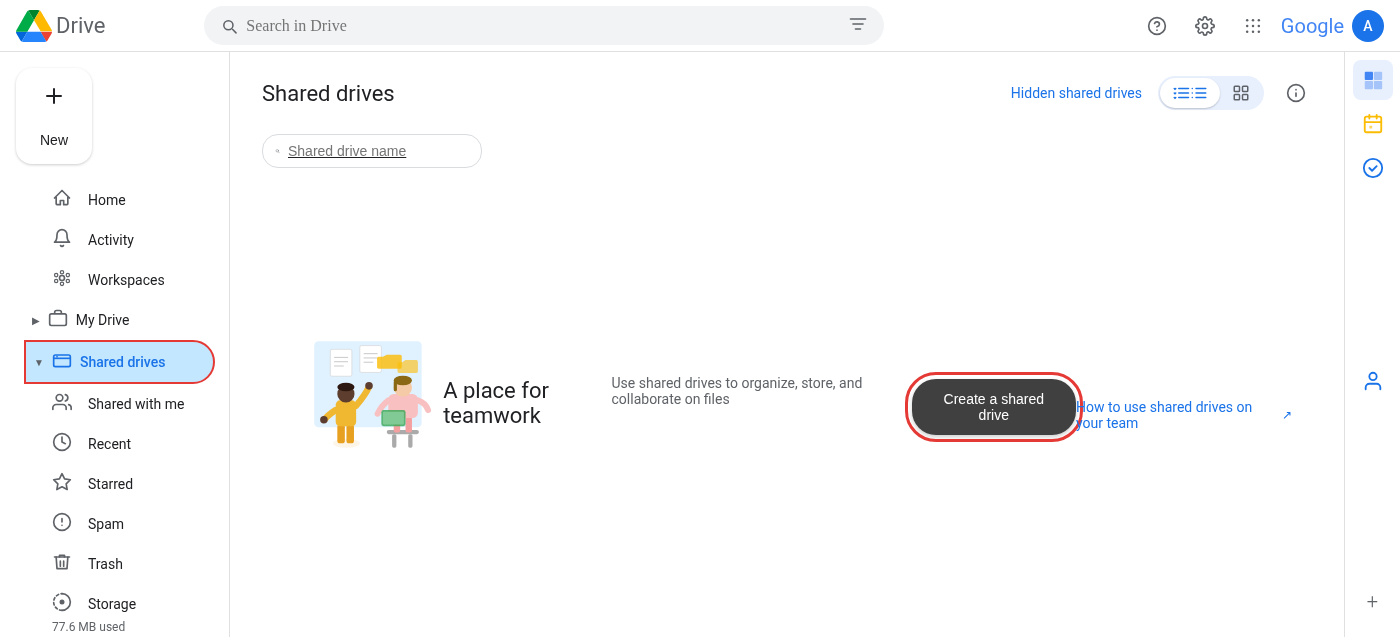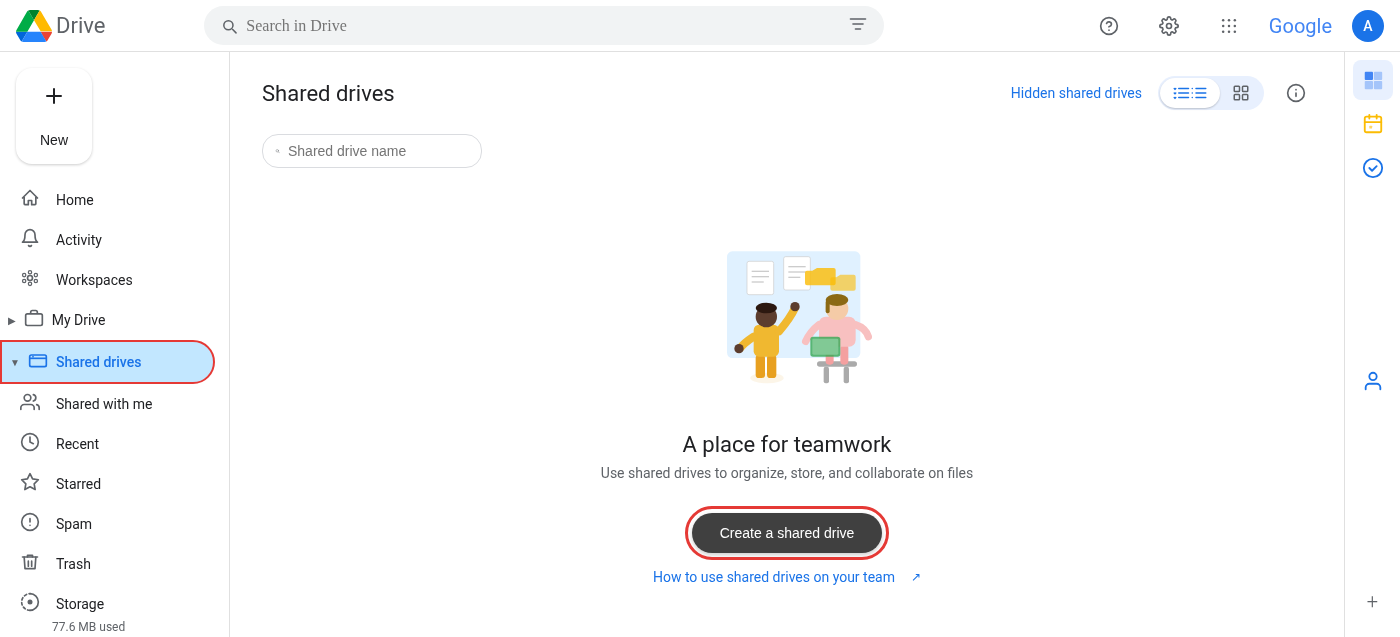--- a/index.html
+++ b/index.html
@@ -6,56 +6,56 @@
     body { font-family: 'Google Sans', Roboto, Arial, sans-serif; font-size: 14px; color: #202124; background: #fff; display: flex; flex-direction: column; height: 637px; overflow: hidden; }
 
     
     .topbar { display: flex; align-items: center; height: 52px; padding: 0 16px; gap: 8px; border-bottom: 1px solid #e0e0e0; }
     .logo-area { display: flex; align-items: center; gap: 4px; min-width: 180px; }
     .logo-icon { width: 36px; height: 36px; }
     .logo-text { font-size: 22px; color: #5f6368; font-weight: 400; }
     .search-bar { flex: 1; max-width: 680px; display: flex; align-items: center; background: #f1f3f4; border-radius: 24px; padding: 8px 16px; gap: 8px; }
     .search-bar input { border: none; background: transparent; outline: none; font-size: 16px; color: #202124; width: 100%; font-family: Liberation Serif, serif; }
     .search-tune { margin-left: auto; color: #5f6368; cursor: pointer; }
-    .topbar-right { display: flex; align-items: center; gap: 20px; margin-left: auto; justify-content: flex-end; }
+    .topbar-right { display: flex; align-items: center; gap: 8px; margin-left: auto; justify-content: flex-end; }
     .topbar-icon-btn { width: 40px; height: 40px; border-radius: 50%; display: flex; align-items: center; justify-content: center; cursor: pointer; color: #5f6368; font-size: 18px; border: none; background: transparent; }
     .google-text { font-size: 20px; color: #5f6368; font-weight: 400; letter-spacing: 1px; }
     .avatar { width: 32px; height: 32px; border-radius: 50%; background: #1a73e8; color: white; display: flex; align-items: center; justify-content: center; font-size: 14px; font-weight: 500; cursor: pointer; }
 
     
     .main-layout { display: flex; flex: 1; overflow: hidden; }
 
     
     .sidebar { width: 230px; min-width: 230px; padding: 8px 0; overflow-y: auto; border-right: 1px solid #e0e0e0; display: flex; flex-direction: column; }
     .new-btn { display: flex; align-items: center; gap: 24px; margin: 8px 16px 16px 16px; padding: 16px 24px; border-radius: 16px; box-shadow: 0 1px 3px rgba(0,0,0,0.2); cursor: pointer; font-size: 14px; font-weight: 500; color: #202124; background: #fff; border: none; width: fit-content; flex-direction: column; }
-    .nav-item { display: flex; align-items: center; gap: 16px; padding: 8px 20px; cursor: pointer; border-radius: 0 24px 24px 0; font-size: 14px; color: #202124; margin-right: 16px; }
+    .nav-item { display: flex; align-items: center; gap: 16px; padding: 8px 28px; cursor: pointer; border-radius: 0 24px 24px 0; font-size: 14px; color: #202124; margin-right: 16px; margin-left: 24px; }
     .nav-item .nav-icon { width: 20px; text-align: center; color: #5f6368; font-size: 18px; }
 
     
     .right-panel { width: 56px; min-width: 56px; border-left: 1px solid #e0e0e0; display: flex; flex-direction: column; align-items: center; padding: 8px 0; gap: 4px; }
     .right-panel-icon { width: 40px; height: 40px; border-radius: 8px; display: flex; align-items: center; justify-content: center; cursor: pointer; font-size: 20px; }
     .right-panel-bottom { margin-top: auto; }
 
     
     .content { flex: 1; padding: 24px 32px; overflow-y: auto; display: flex; flex-direction: column; }
     .content-header { display: flex; align-items: center; justify-content: space-between; margin-bottom: 24px; }
     .page-title { font-size: 22px; font-weight: 400; color: #202124; }
     .header-right { display: flex; align-items: center; gap: 16px; text-align: right; }
     .hidden-drives-link { color: #1a73e8; font-size: 14px; cursor: pointer; text-decoration: none; }
     .view-toggle { display: flex; align-items: center; background: #e8f0fe; border-radius: 24px; padding: 2px; }
     .view-btn { padding: 6px 12px; border-radius: 20px; cursor: pointer; display: flex; align-items: center; font-size: 16px; color: #5f6368; border: none; background: transparent; }
     .view-btn.active { background: #fff; box-shadow: 0 1px 2px rgba(0,0,0,0.2); color: #1a73e8; }
     .info-btn { width: 32px; height: 32px; border-radius: 50%; display: flex; align-items: center; justify-content: center; cursor: pointer; color: #5f6368; font-size: 16px; border: none; background: transparent; }
 
     
-    .drive-search { display: flex; align-items: center; gap: 8px; border: 1px solid #dadce0; border-radius: 16px; padding: 8px 12px; width: 220px; margin-bottom: 32px; }
+    .drive-search { display: flex; align-items: center; gap: 8px; border: 1px solid #dadce0; border-radius: 16px; padding: 8px 12px; width: 220px; margin-bottom: 32px; text-decoration: underline; }
     .drive-search input { border: none; outline: none; font-size: 14px; color: #202124; background: transparent; }
 
     
-    .empty-state { display: flex; flex-direction: column; align-items: center; justify-content: center; flex: 1; padding: 20px; }
+    .empty-state { display: flex; flex-direction: row; align-items: center; justify-content: center; flex: 1; padding: 20px; }
     .empty-illustration { width: 200px; height: 180px; margin-bottom: 24px; }
     .empty-title { font-size: 22px; font-weight: 400; color: #202124; margin-bottom: 8px; }
     .empty-subtitle { font-size: 14px; color: #5f6368; margin-bottom: 32px; }
     .create-btn { background: #404040; color: white; border: none; border-radius: 24px; padding: 12px 28px; font-size: 14px; font-weight: 500; cursor: pointer; box-shadow: 0 2px 4px rgba(0,0,0,0.2); outline: 3px solid #e53935; outline-offset: 4px; }
     .help-link { margin-top: 16px; color: #1a73e8; font-size: 14px; cursor: pointer; text-decoration: none; display: flex; align-items: center; gap: 16px; }
 
     
     .nav-item.active-outlined { background: #c2e7ff; border: 2px solid #e53935; border-radius: 0 24px 24px 0; margin-right: 14px; }
 
     

